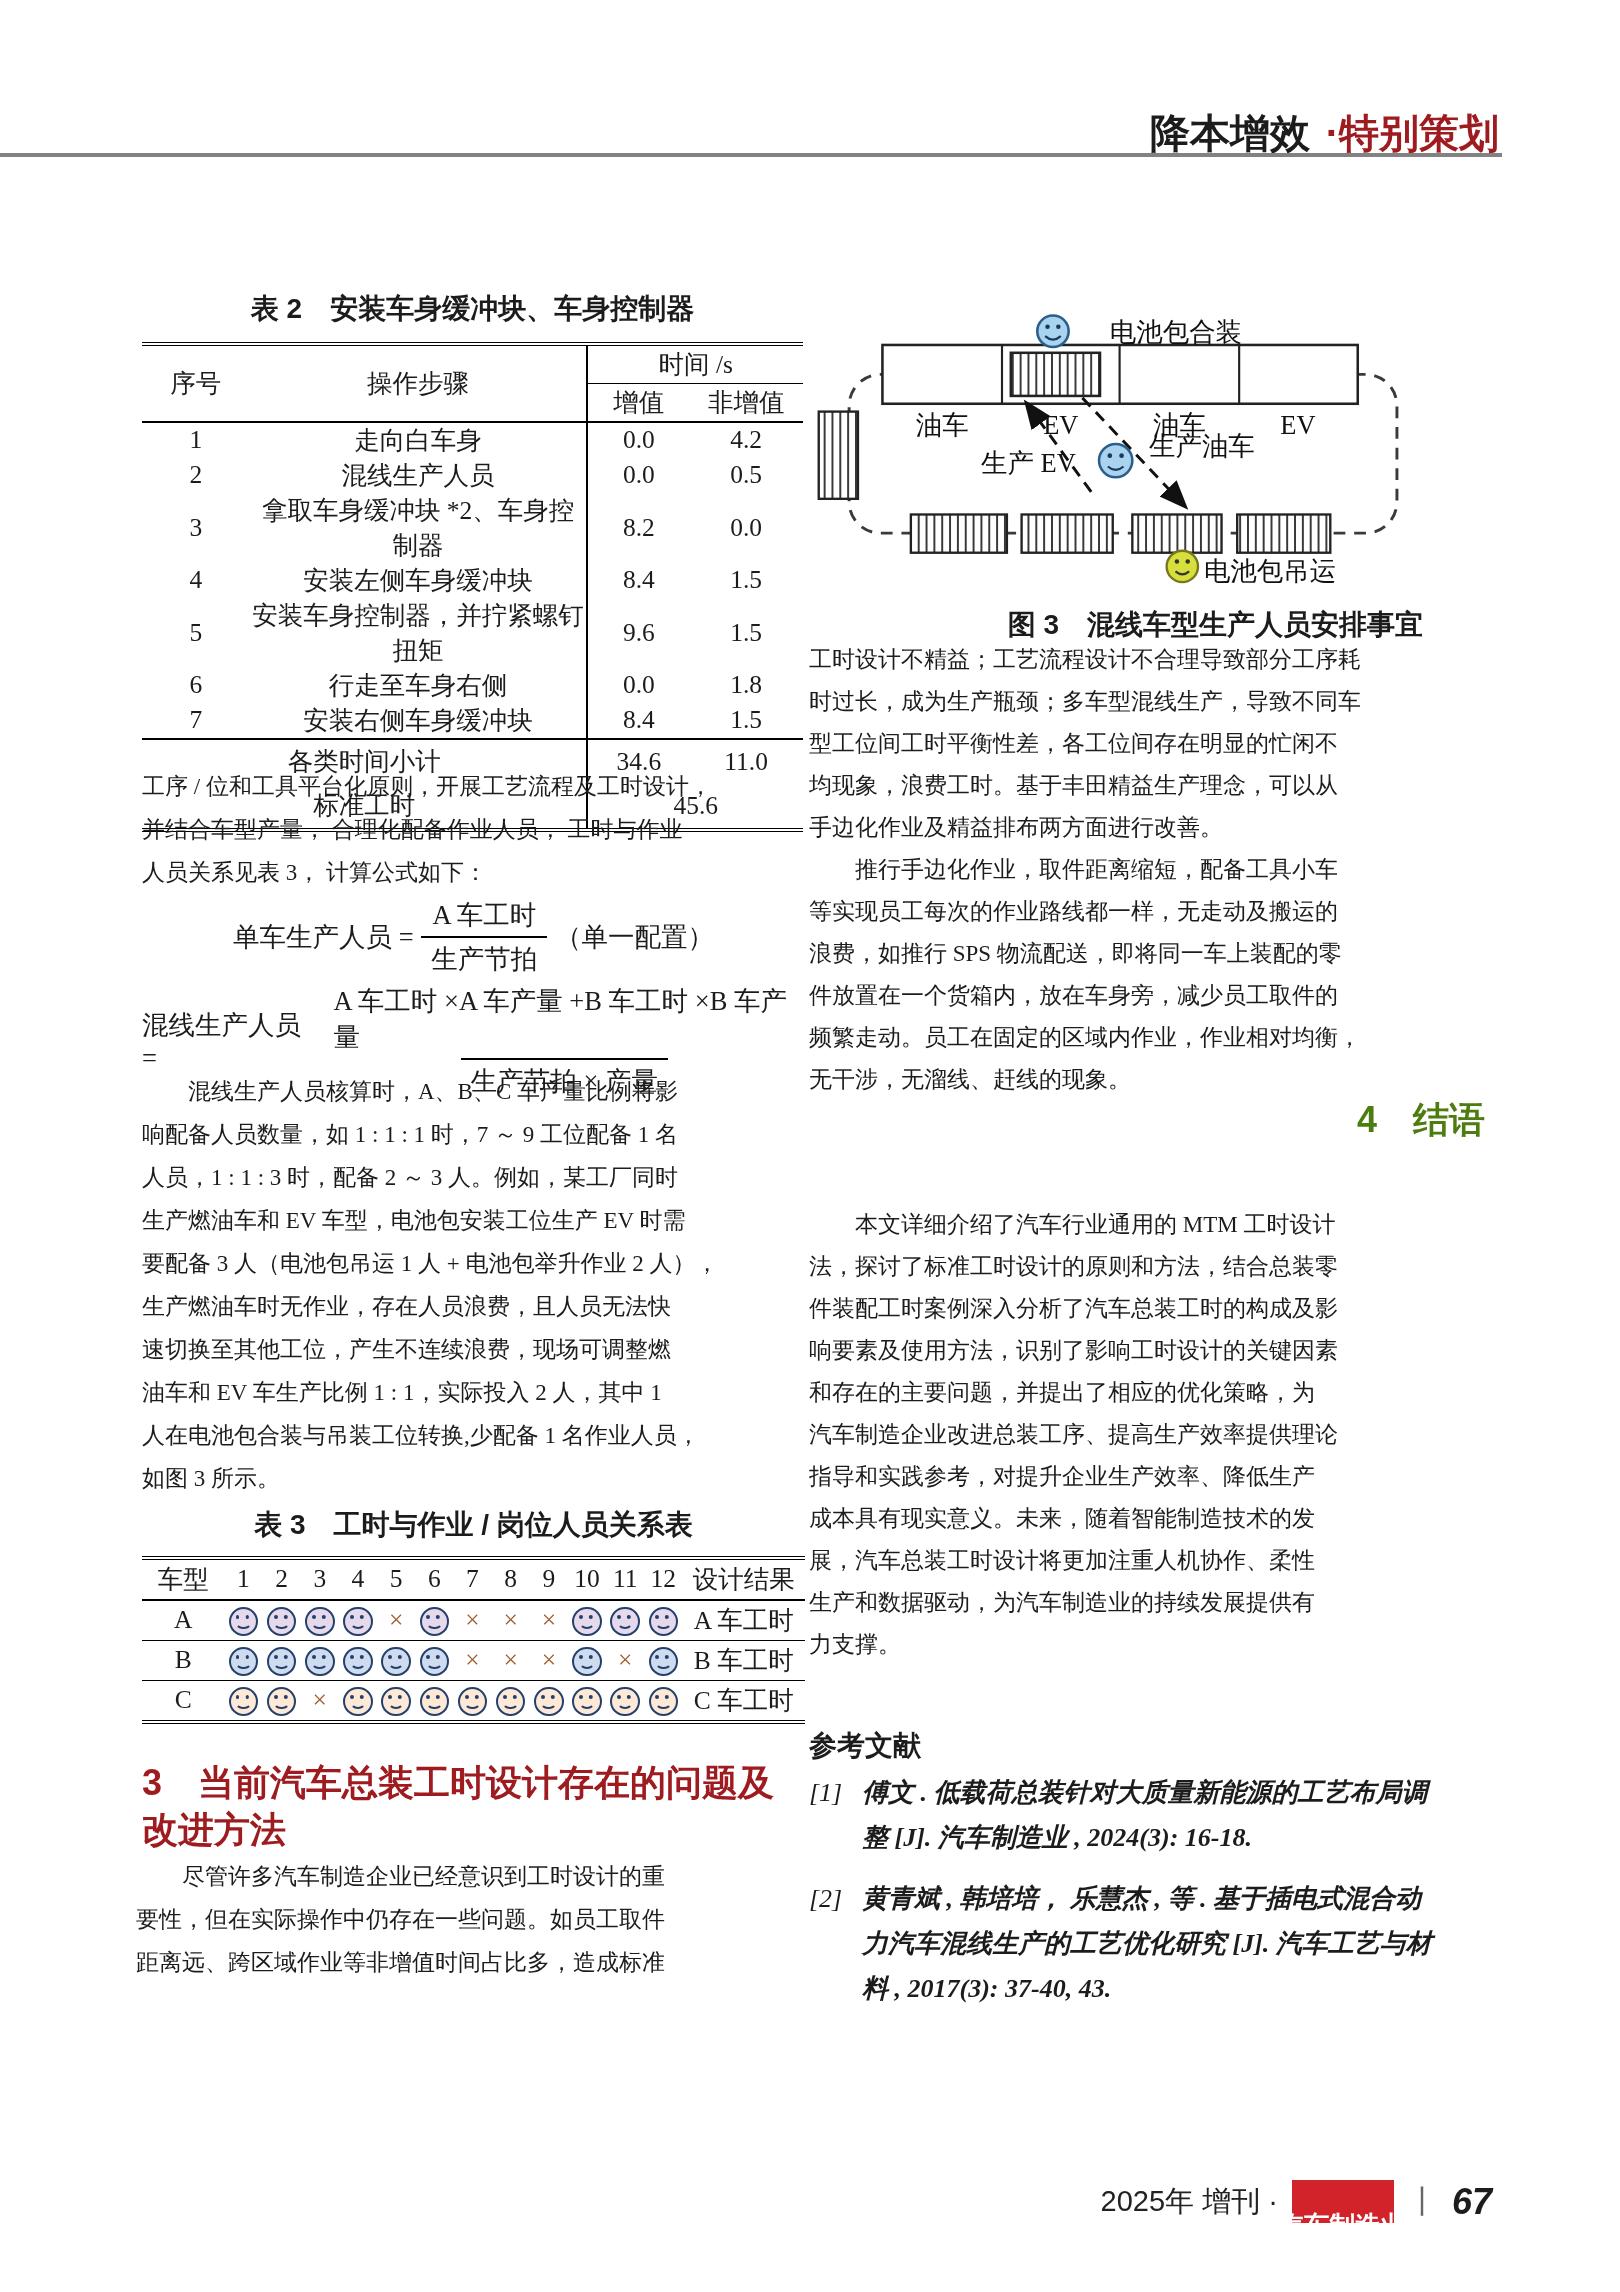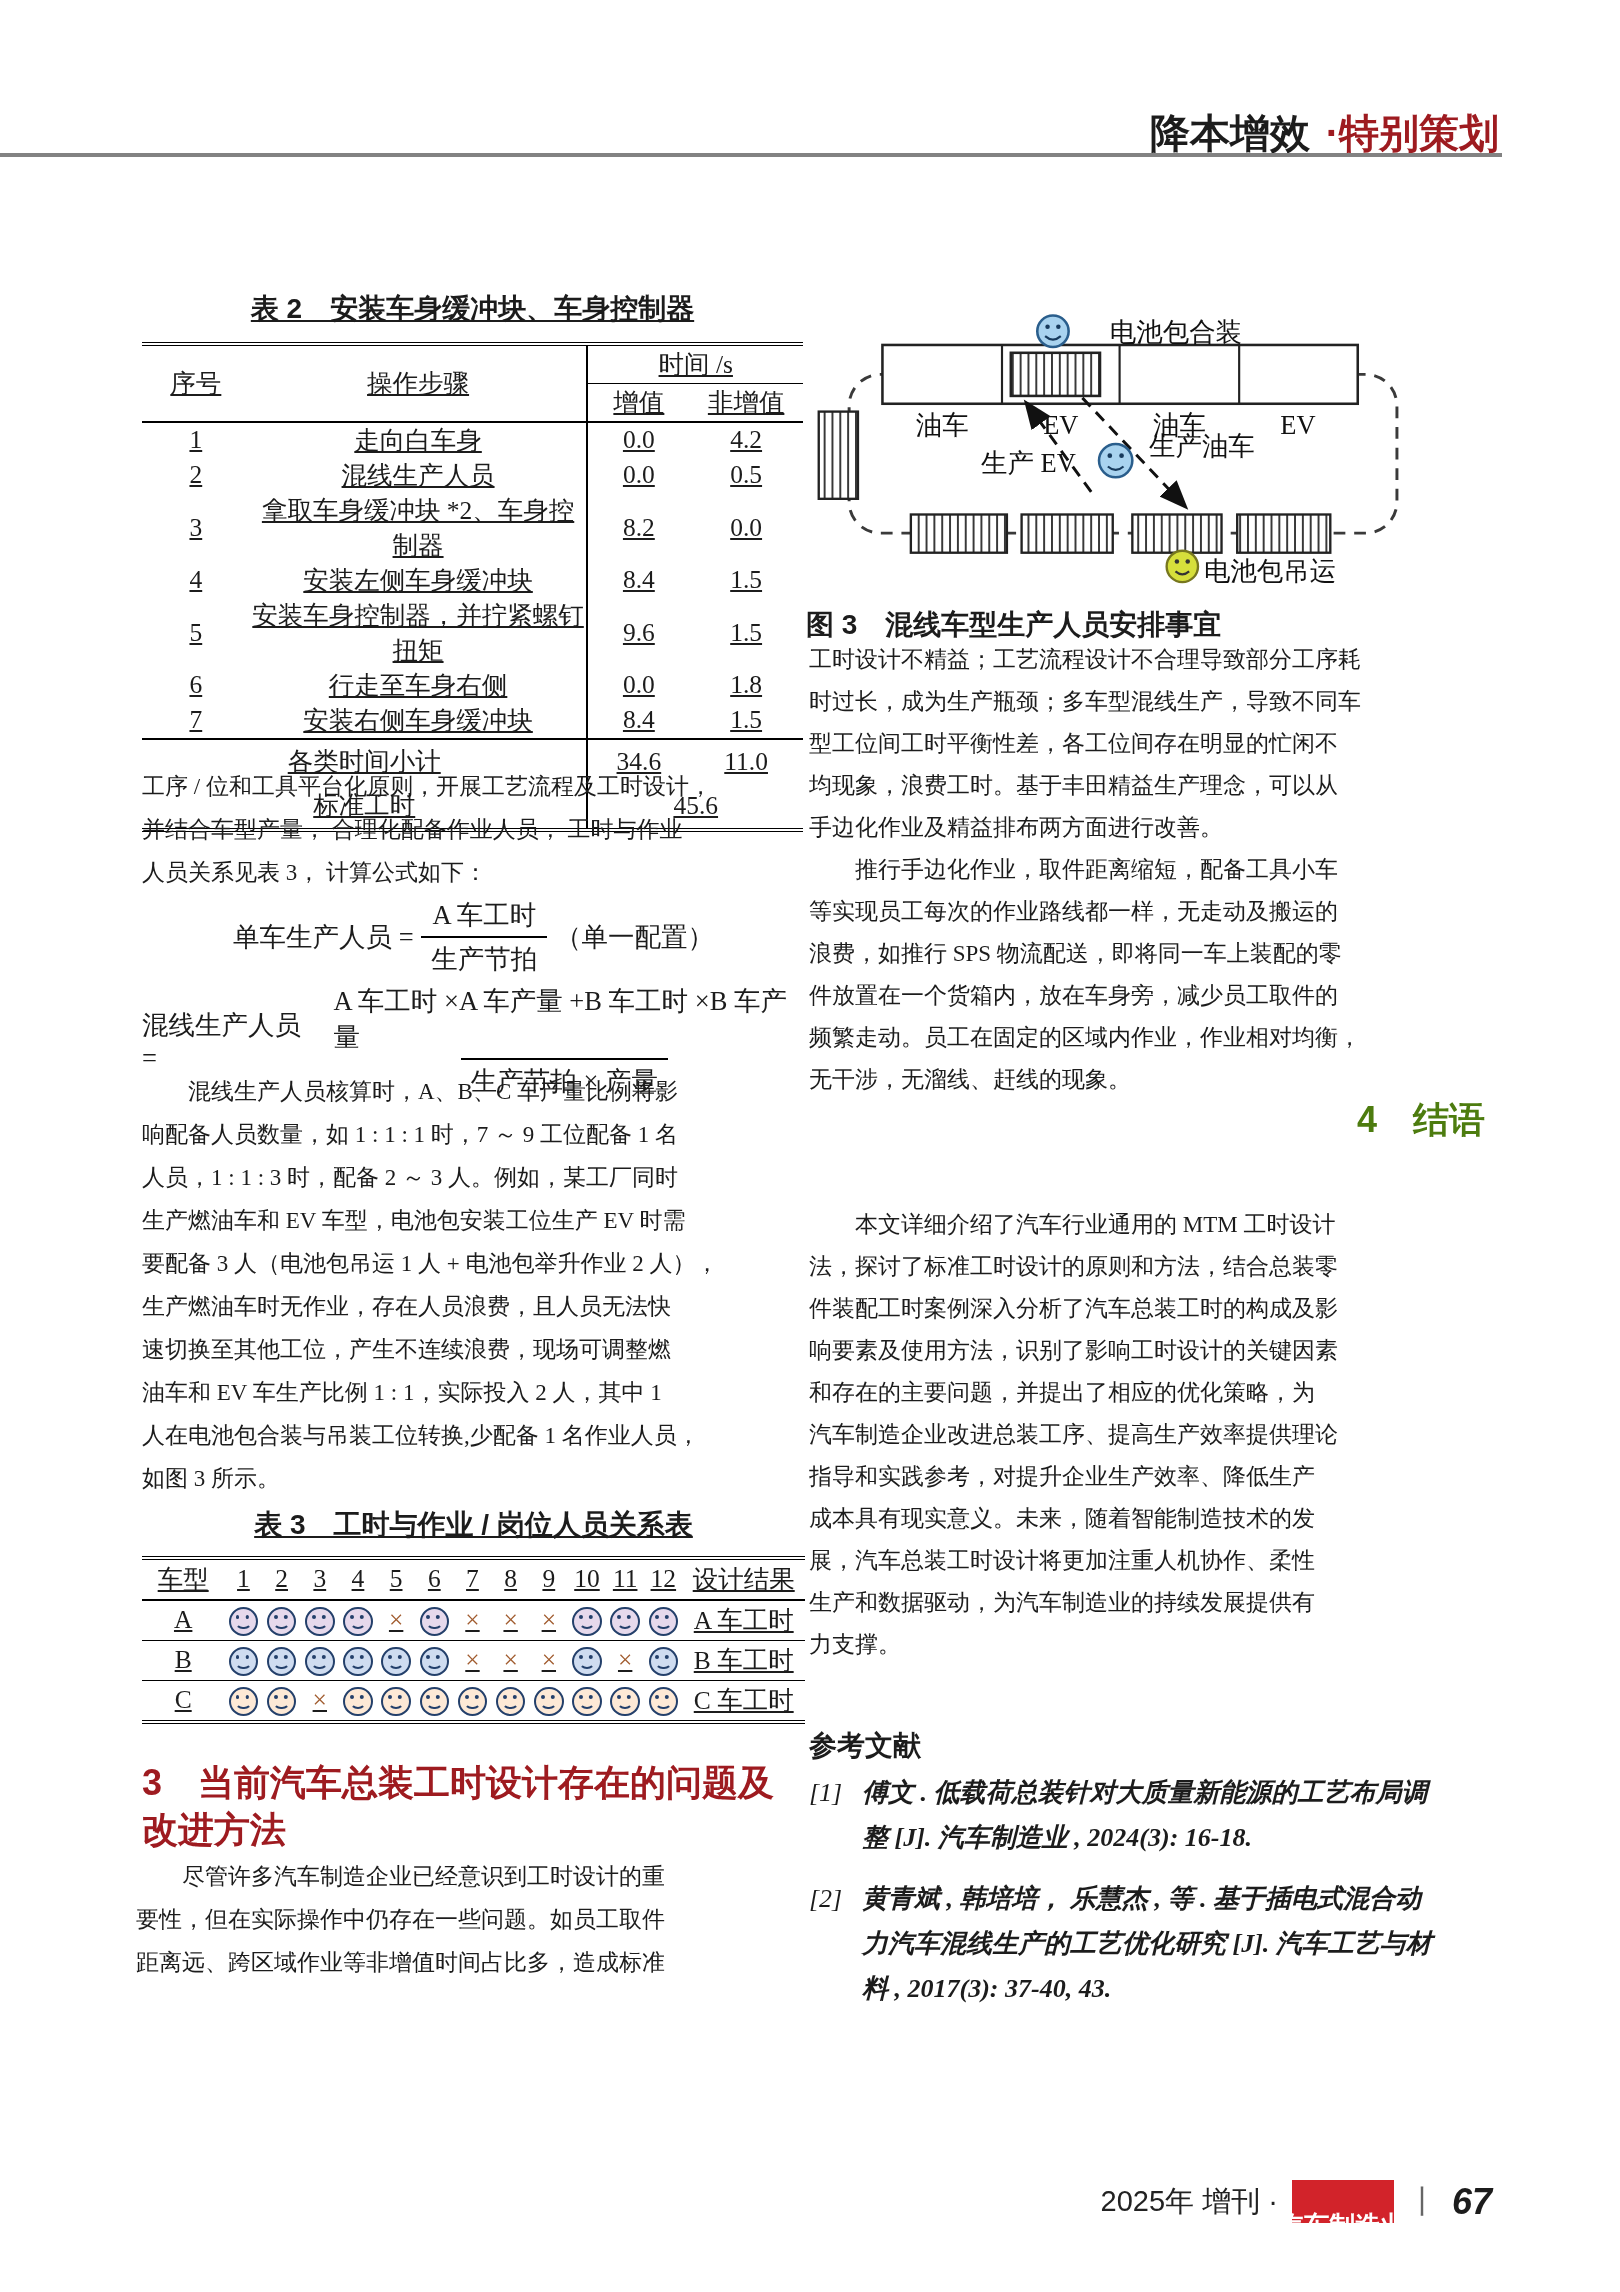--- a/index.html
+++ b/index.html
@@ -11,21 +11,21 @@
   #masthead{position:absolute;top:106px;right:121px;display:flex;align-items:baseline;gap:15.7px;}
   #masthead .en{font-size:29px;color:#8e8e8e;letter-spacing:0.5px;}
   #masthead .cn-black{font-size:40px;color:#1c1c1c;font-weight:600;}
   #masthead .cn-red{font-size:40px;font-weight:700;}
   #head-rule{position:absolute;top:153px;left:0;width:1502px;height:3.9px;background:#828282;}
 
   
   .para{position:absolute;font-size:23px;line-height:43px;white-space:pre-line;text-align:justify;}
 
   
-  .tbl-wrap{position:absolute;text-decoration:underline;}
+  .tbl-wrap{position:absolute;}
   .tbl-title{font-size:28px;font-weight:700;text-align:center;}
   table{border-collapse:collapse;width:100%;}
   #t2{margin-top:13.7px;border-top:4.9px double #000;border-bottom:4.9px double #000;font-size:25.5px;}
   #t2 th,#t2 td{font-weight:normal;text-align:center;padding:0;}
   #t2 thead th{height:37px;}
   #t2 .hdr-bottom{border-bottom:2px solid #000;}
   #t2 .time-split{border-bottom:1.5px solid #000;}
   #t2 tbody td{height:32px;}
   #t2 .vline{border-left:2px solid #000;}
   #t2 .sum-top td{border-top:2px solid #000;}
@@ -51,21 +51,21 @@
   .sec-head{position:absolute;font-size:36px;font-weight:700;line-height:47px;white-space:pre-line;}
 
   
   #refs-list{position:absolute;left:809px;top:1770px;width:686px;font-size:26px;line-height:45px;font-style:italic;}
   .ref-item{display:flex;margin-bottom:15.7px;}
   .ref-marker{width:53px;flex:0 0 53px;}
   .ref-text{white-space:pre-line;flex:1;font-weight:bold;}
 
   
   #figure-box{position:absolute;left:806px;top:286px;width:686px;}
-  #fig-caption{font-size:28px;font-weight:700;text-align:left;padding-right:69px;margin-top:5.9px;}
+  #fig-caption{font-size:28px;font-weight:700;text-align:right;padding-right:69px;margin-top:5.9px;}
   svg text{font-family:"Liberation Serif","DejaVu Serif",serif;}
 
   
   #footer{position:absolute;top:2180px;right:128px;display:flex;align-items:center;gap:13.7px;}
   #footer .issue{font-size:29px;color:#222;}
   .badge{width:102px;height:43px;display:flex;flex-direction:column;align-items:center;justify-content:center;color:#fff;}
   .badge .b-top{font-size:7.8px;letter-spacing:1px;line-height:8.8px;white-space:nowrap;}
   .badge .b-main{font-size:25.5px;font-weight:700;line-height:29px;white-space:nowrap;}
   #footer .divider{font-size:31px;color:#666;font-weight:200;}
   #footer .pageno{font-size:36px;font-weight:700;font-style:italic;}

